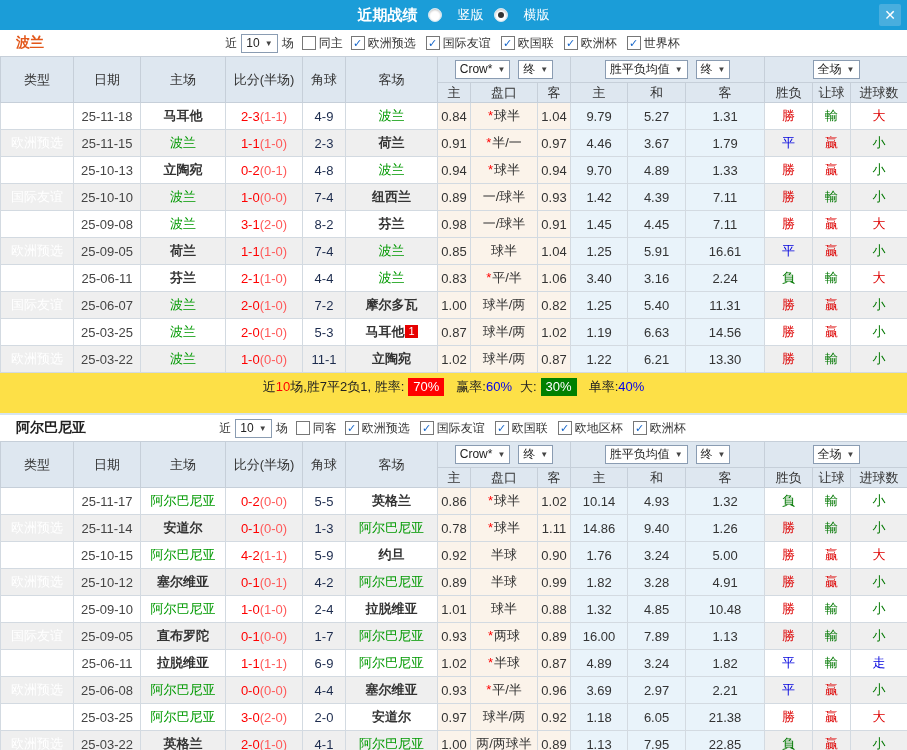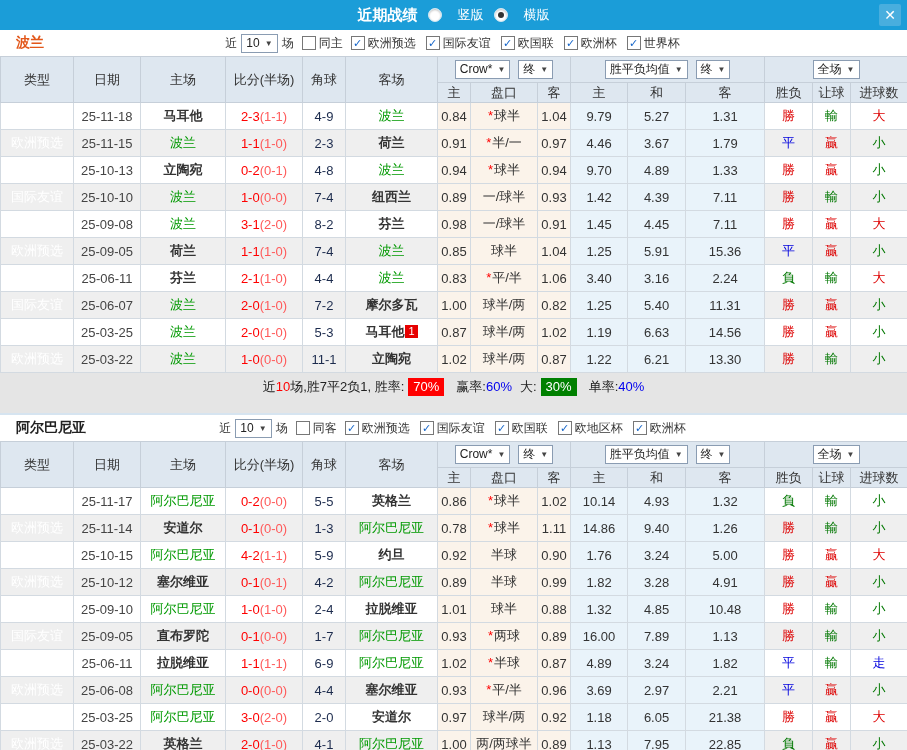--- a/index.html
+++ b/index.html
@@ -41,21 +41,21 @@
   td.type-maroon{background:#70123e;}
   td.type-blue{background:#5876c4;}
   td.date-cell{color:#444;}
   td.corner-cell{color:#1c2b4d;}
   .team-green{color:#009900;}
   .team-dark{color:#333;font-weight:bold;}
   .ft{color:#ff0000;}
   .ht{color:#ff5a5a;margin-top:32px;}
   .star{color:#ff0000;margin-right:1px;}
   .red-badge{display:inline-block;background:#e60000;color:#fff;font-size:11px;line-height:13px;padding:0 3px;margin-left:1px;vertical-align:1px;}
-  .summary{height:40px;line-height:28px;text-align:center;font-size:13px;color:#222;background:#e5e5e5;}
+  .summary{height:40px;line-height:28px;text-align:center;font-size:13px;color:#222;background:#fde047;}
   .summary .red-text{color:#ff0000;}
   .summary .blue-text{color:#0000ee;}
   .badge{display:inline-block;color:#fff;padding:1px 5px;margin:0 4px;line-height:16px;}
   .badge-red{background:#ff0000;}
   .badge-green{background:#008000;}
   .sp{margin-left:8px;}
 </style>
 </head>
 <body>
 
@@ -262,21 +262,21 @@
           <td class="date-cell">25-09-05</td>
           <td class="team-cell"><span class="team-dark">荷兰</span></td>
           <td class="score-cell"><span class="ft">1-1</span><span class="ht">(1-0)</span></td>
           <td class="corner-cell">7-4</td>
           <td class="team-cell"><span class="team-green">波兰</span></td>
           <td class="c-odds">0.85</td>
           <td class="c-odds pan-cell">球半</td>
           <td class="c-odds">1.04</td>
           <td class="c-avg">1.25</td>
           <td class="c-avg">5.91</td>
-          <td class="c-avg">15.36</td>
+          <td class="c-avg">16.61</td>
           <td class="res" style="color: rgb(0, 0, 221);">平</td>
           <td class="res" style="color: rgb(221, 0, 0);">贏</td>
           <td class="res" style="color: rgb(0, 119, 0);">小</td>
         </tr>
         <tr class="odd">
           <td class="type-cell type-maroon">欧洲预选</td>
           <td class="date-cell">25-06-11</td>
           <td class="team-cell"><span class="team-dark">芬兰</span></td>
           <td class="score-cell"><span class="ft">2-1</span><span class="ht">(1-0)</span></td>
           <td class="corner-cell">4-4</td>

